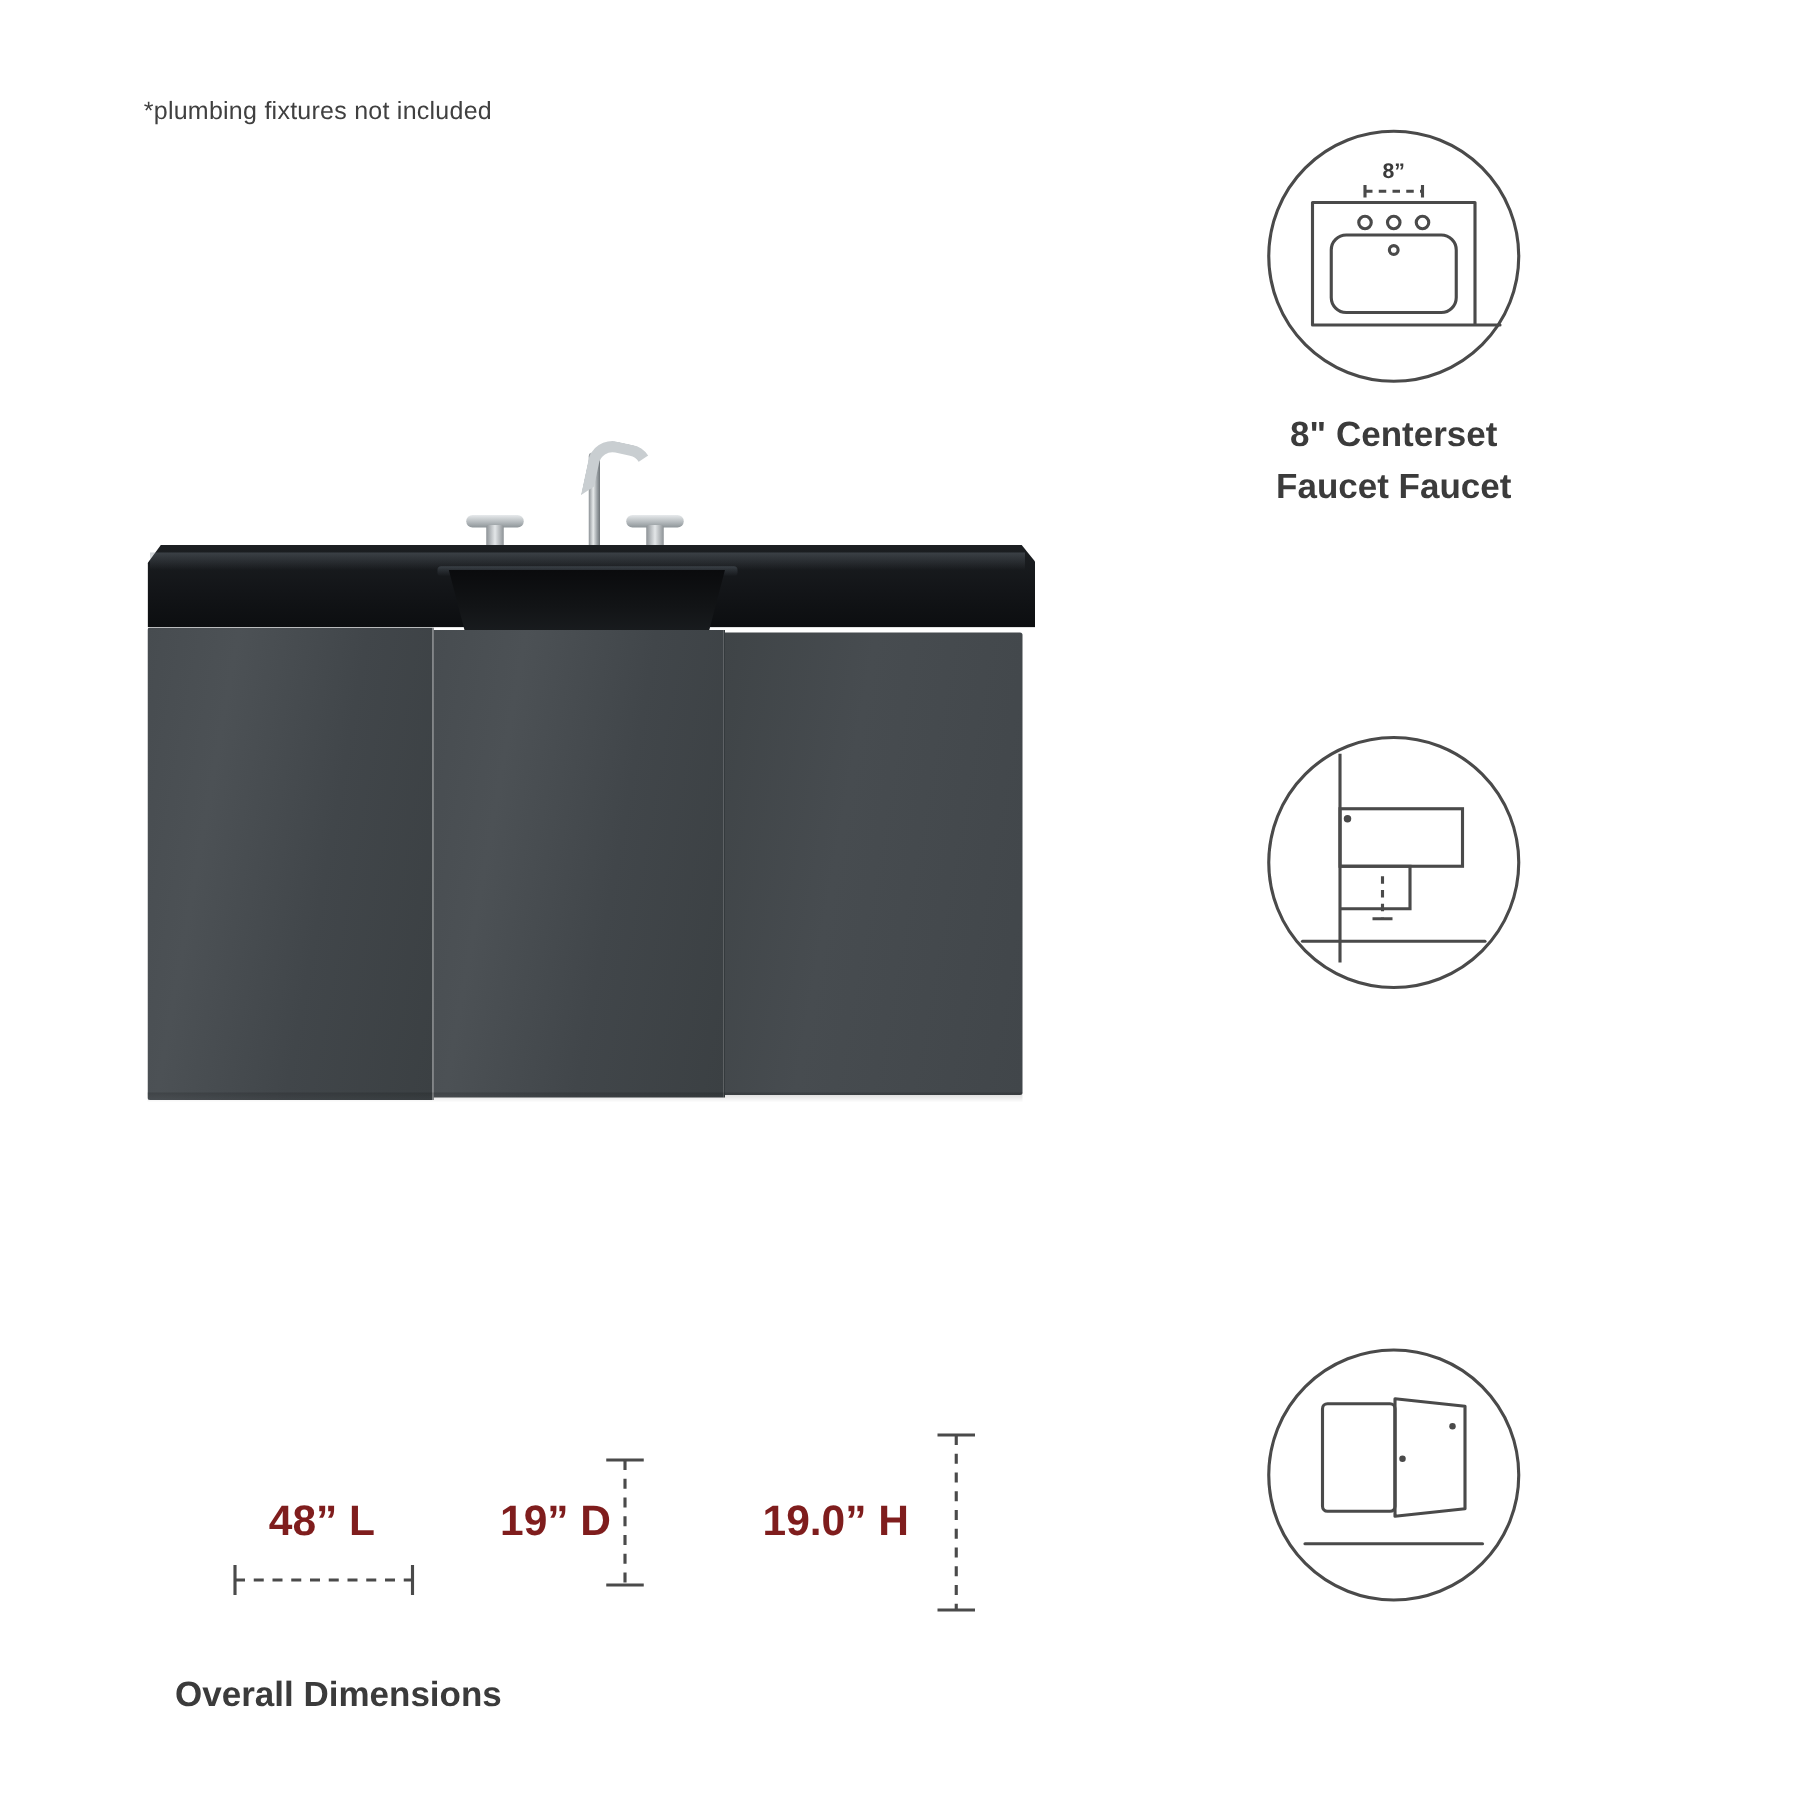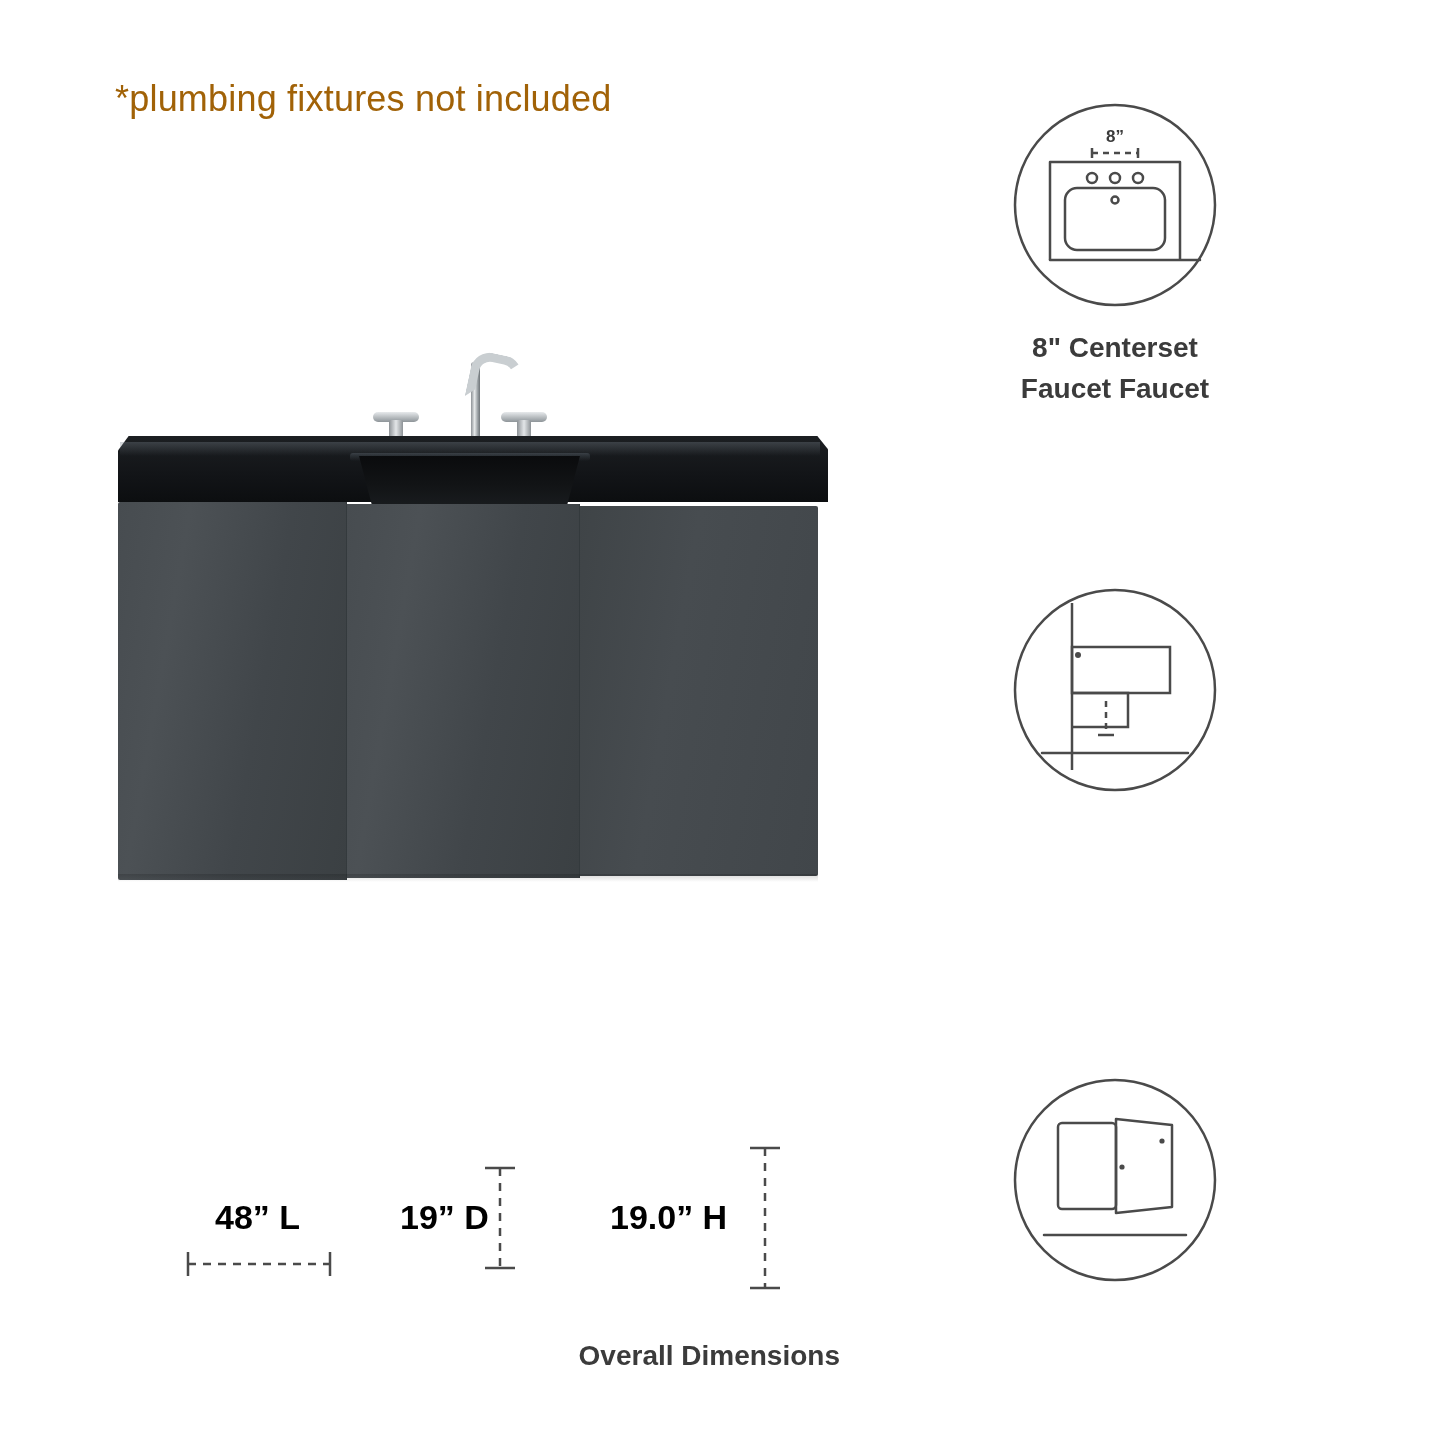--- a/index.html
+++ b/index.html
@@ -14,22 +14,22 @@
     font-family: "Liberation Sans", sans-serif;
     color: #3a3a3a;
     overflow: hidden;
   }
 
   
   .disclaimer {
     position: absolute;
     left: 115px;
     top: 78px;
-    font-size: 36px;
-    color: #a16207;
+    font-size: 20px;
+    color: #404040;
     letter-spacing: 0.2px;
     white-space: nowrap;
     text-align: center;
   }
 
   
   .product {
     position: absolute;
     left: 110px;
     top: 350px;
@@ -208,32 +208,32 @@
     position: absolute;
     left: 140px;
     top: 1140px;
     width: 700px;
     height: 260px;
   }
   .dim-item {
     position: absolute;
     font-size: 34px;
     font-weight: bold;
-    color: #000000;
+    color: #7f1d1d;
     white-space: nowrap;
   }
   #dim-l { left: 75px;  top: 58px; }
   #dim-d { left: 260px; top: 58px; }
   #dim-h { left: 470px; top: 58px; }
   .dims-caption {
     position: absolute;
     left: 0;
     top: 200px;
     width: 700px;
-    text-align: right;
+    text-align: left;
     font-size: 28px;
     font-weight: bold;
     color: #3b3b3b;
   }
   svg { display: block; }
 </style>
 </head>
 <body>
 
 <div class="disclaimer">*plumbing fixtures not included</div>

